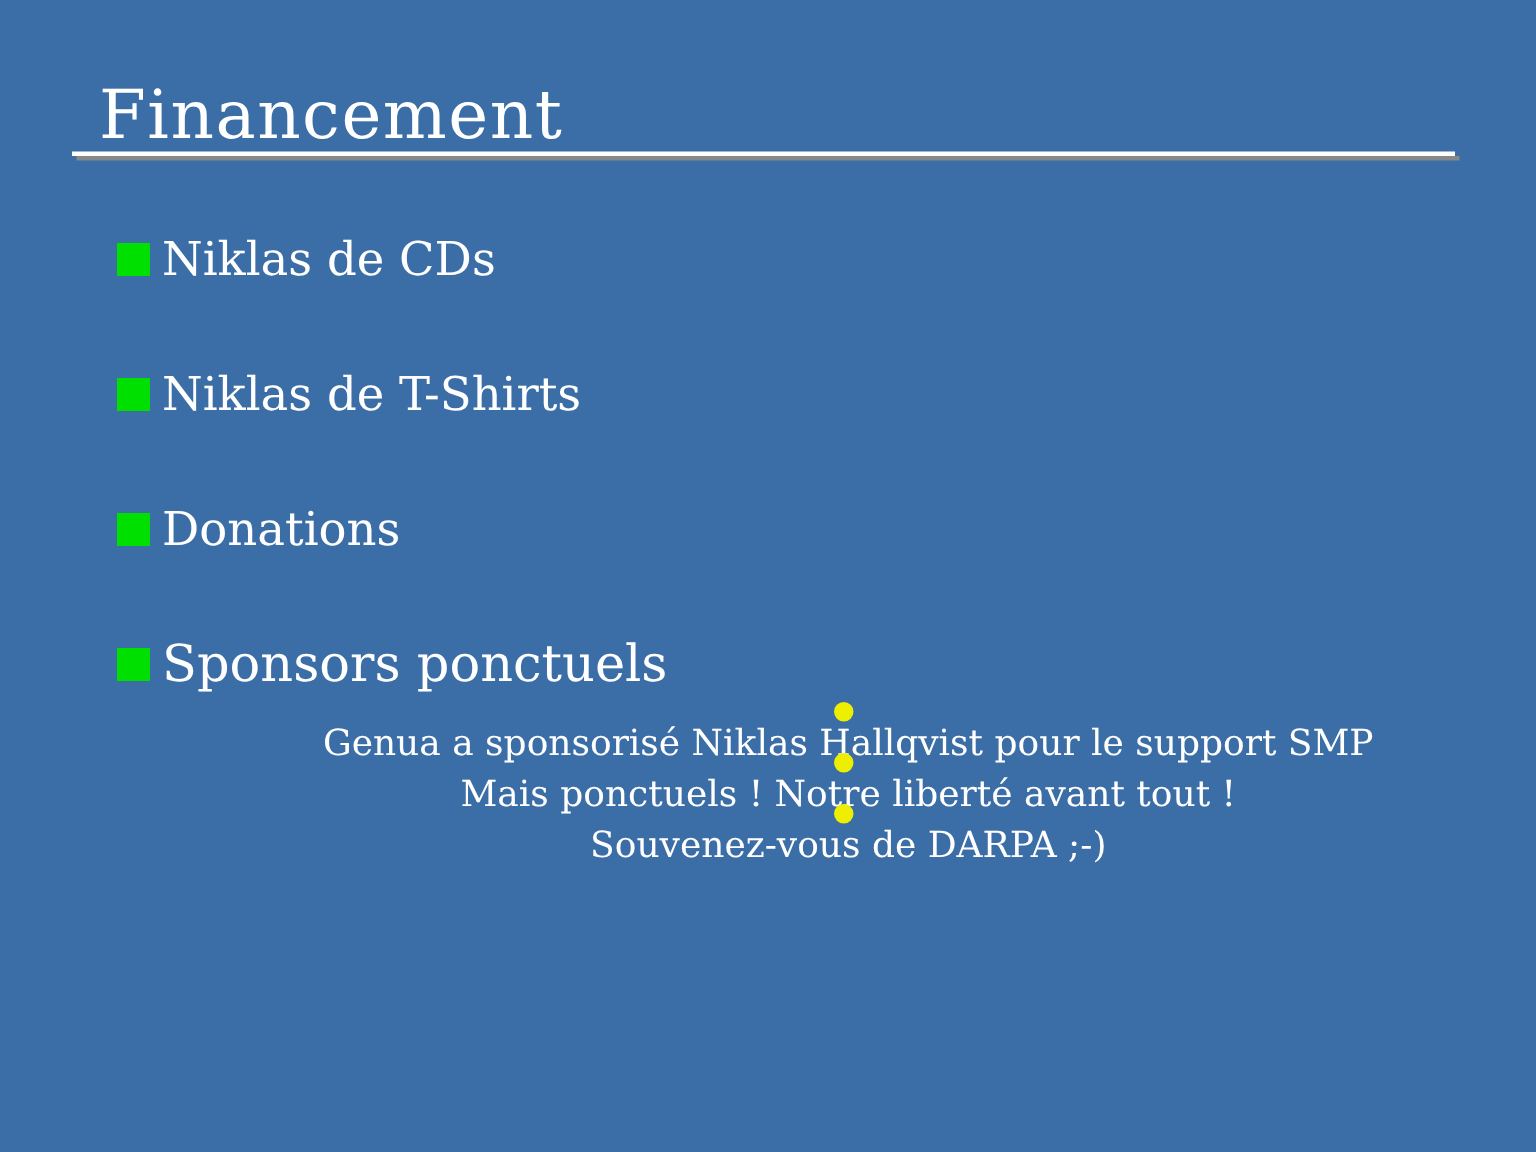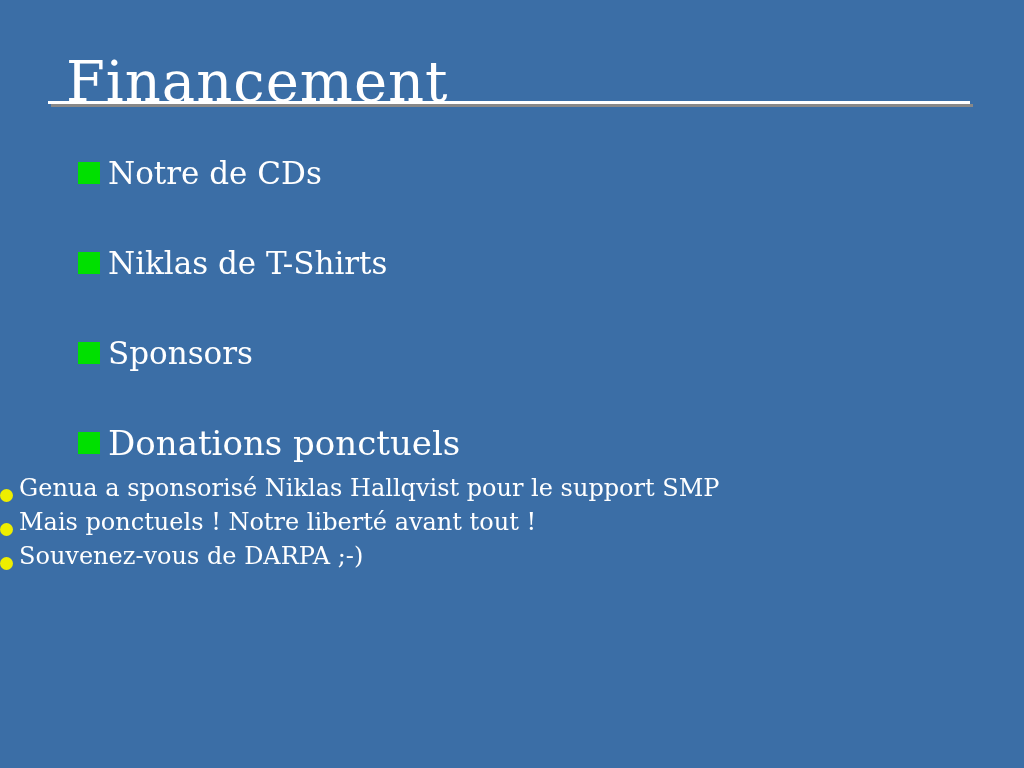--- a/index.html
+++ b/index.html
@@ -14,21 +14,21 @@
     background: var(--bg, #3B6EA6);
     font-family: "DejaVu Serif", serif;
     color: var(--text, #FFFFFF);
     overflow: hidden;
   }
   .title {
     position: absolute;
     left: 66px;
     top: 54px;
     margin: 0;
-    font-size: 56px;
+    font-size: 45px;
     font-weight: 400;
     line-height: 1;
     letter-spacing: 1px;
   }
   .rule {
     position: absolute;
     left: 48px;
     top: 101px;
     width: 926px;
   }
@@ -67,24 +67,26 @@
     height: 22px;
     background: var(--green, #00E000);
     margin-right: 8px;
     flex: none;
   }
   .sub-list {
     margin-top: 2px;
   }
   .sub-item {
     display: flex;
-    align-items: flex-end;
+    align-items: center;
+    padding-left: 107px;
     height: 34px;
     font-size: 24px;
     white-space: nowrap;
+    flex-direction: column;
   }
   .dot {
     width: 13px;
     height: 13px;
     border-radius: 50%;
     background: var(--yellow, #EEEE00);
     margin-right: 6px;
     flex: none;
   }
 </style>
@@ -97,36 +99,36 @@
 
   <div class="rule">
     <div class="rule-white"></div>
     <div class="rule-gray"></div>
   </div>
 
   <div class="content">
 
     <div class="bullet-item">
       <span class="sq"></span>
-      <span>Notre de CDs</span>
+      <span>Niklas de CDs</span>
     </div>
 
     <div class="bullet-item">
       <span class="sq"></span>
       <span>Niklas de T-Shirts</span>
     </div>
 
     <div class="bullet-item">
       <span class="sq"></span>
-      <span>Sponsors</span>
+      <span>Donations</span>
     </div>
 
     <div class="bullet-item large">
       <span class="sq"></span>
-      <span>Donations ponctuels</span>
+      <span>Sponsors ponctuels</span>
     </div>
 
     <div class="sub-list">
       <div class="sub-item">
         <span class="dot"></span>
         <span>Genua a sponsorisé Niklas Hallqvist pour le support SMP</span>
       </div>
       <div class="sub-item">
         <span class="dot"></span>
         <span>Mais ponctuels ! Notre liberté avant tout !</span>

